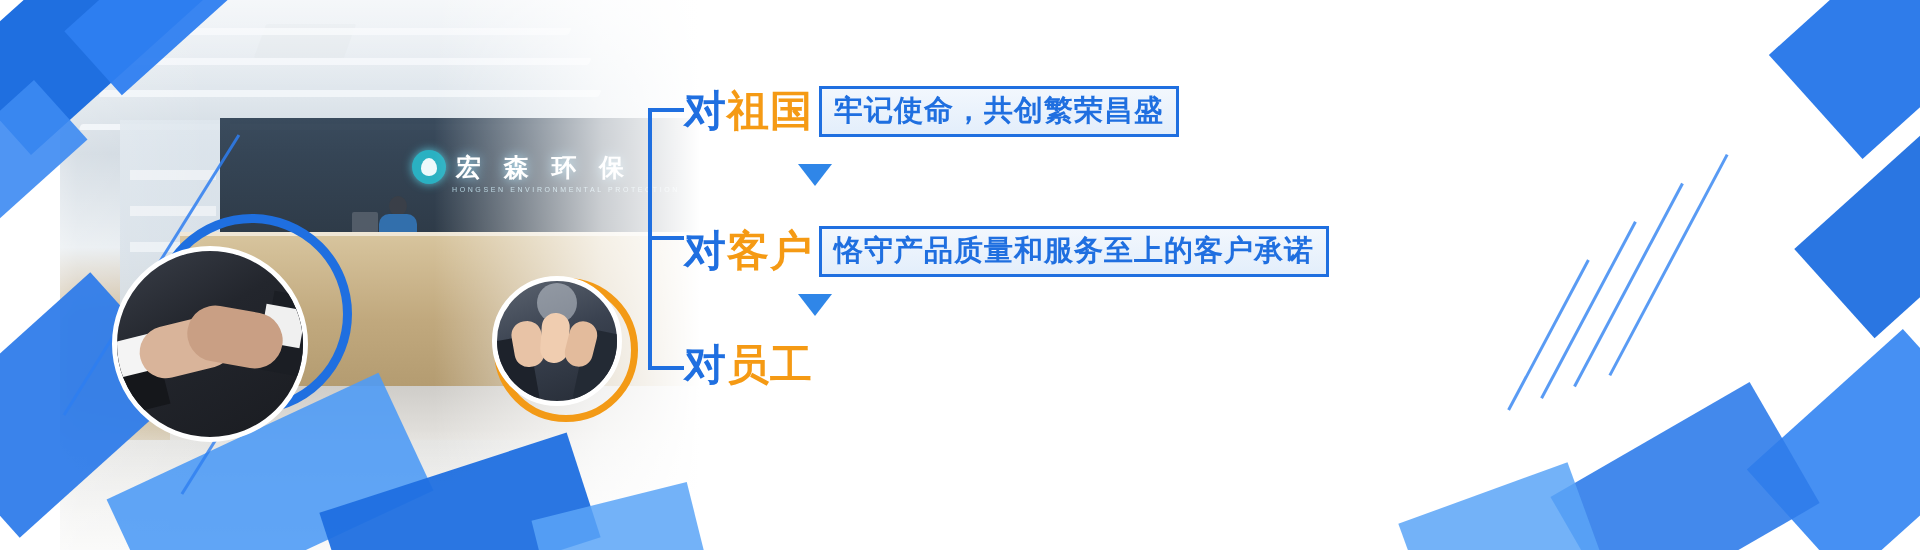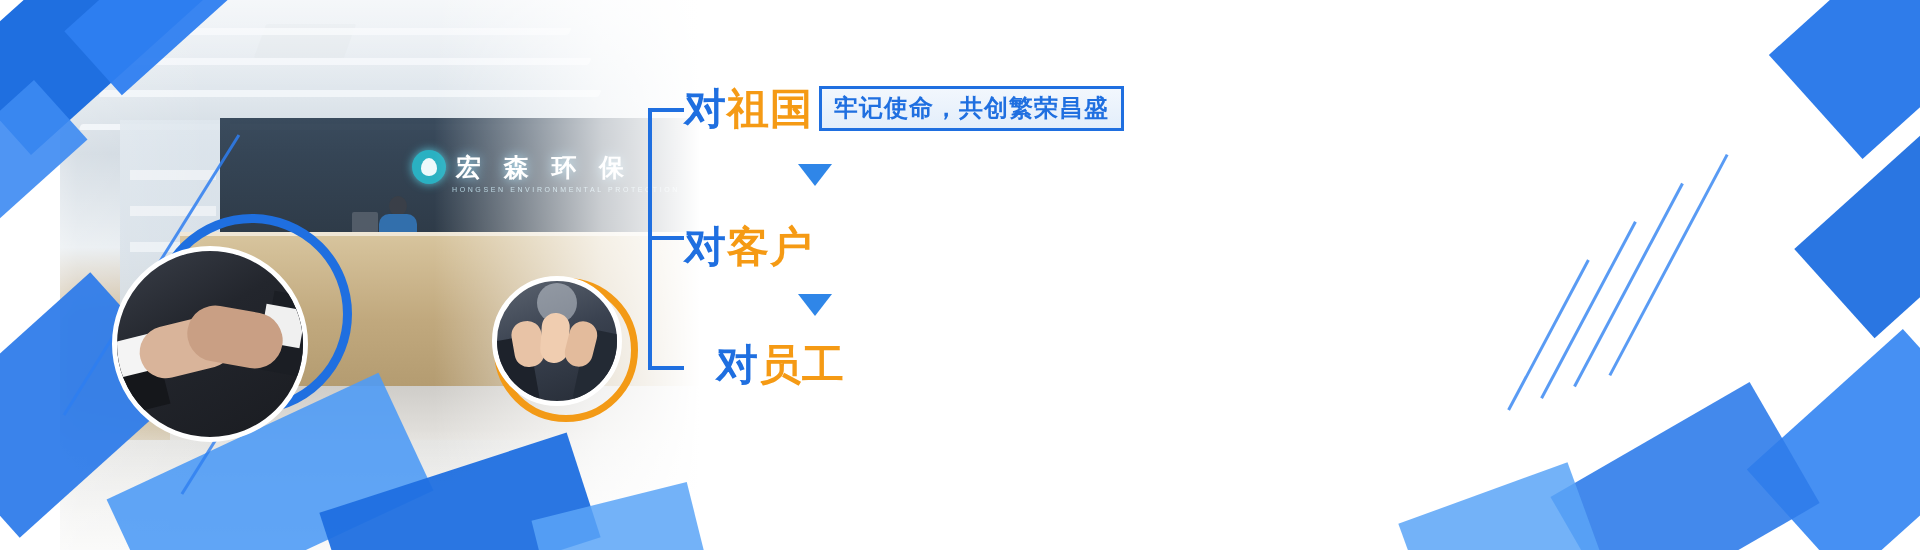--- a/index.html
+++ b/index.html
@@ -97,29 +97,29 @@
   .content{position:absolute;left:648px;top:78px;width:700px;height:330px;}
   .bracket{position:absolute;left:0;top:30px;width:36px;height:262px;border-left:4px solid #1f6fe0;}
   .btick{position:absolute;left:0;width:36px;height:4px;background:#1f6fe0;}
   .btick.t1{top:30px;}
   .btick.t2{top:158px;}
   .btick.t3{top:288px;}
 
   .row{position:absolute;left:36px;display:flex;align-items:center;white-space:nowrap;}
   .row.r1{top:8px;}
   .row.r2{top:148px;}
-  .row.r3{top:266px;margin-left:32px;}
+  .row.r3{top:266px;}
 
   .lead{font-size:42px;font-weight:700;letter-spacing:1px;font-family:"DejaVu Sans",sans-serif;line-height:1;}
   .lead .b{color:#1f6fe0;}
   .lead .o{color:#f59a14;}
 
   .tagbox{margin-left:6px;padding:6px 12px 7px 12px;border:3px solid #1f6fe0;
     background:linear-gradient(180deg,#f2f7fd,#e3eefb);
-    color:#1f6fe0;font-size:24px;font-weight:700;letter-spacing:1px;
+    color:#1f6fe0;font-size:29px;font-weight:700;letter-spacing:1px;
     font-family:"DejaVu Sans",sans-serif;line-height:1.1;}
 
   .arrow{position:absolute;left:150px;width:0;height:0;
     border-left:17px solid transparent;border-right:17px solid transparent;border-top:22px solid #2f86e8;}
   .arrow.a1{top:86px;}
   .arrow.a2{top:216px;}
 </style>
 </head>
 <body>
 
@@ -209,20 +209,21 @@
       <div class="lead">
         <span class="b">对</span><span class="o">祖国</span>
       </div>
       <div class="tagbox">牢记使命，共创繁荣昌盛</div>
     </div>
 
     <div class="row r2">
       <div class="lead">
         <span class="b">对</span><span class="o">客户</span>
       </div>
+      <div class="tagbox">恪守产品质量和服务至上的客户承诺</div>
     </div>
 
     <div class="row r3">
       <div class="lead">
         <span class="b">对</span><span class="o">员工</span>
       </div>
     </div>
   </div>
 
 </div>

